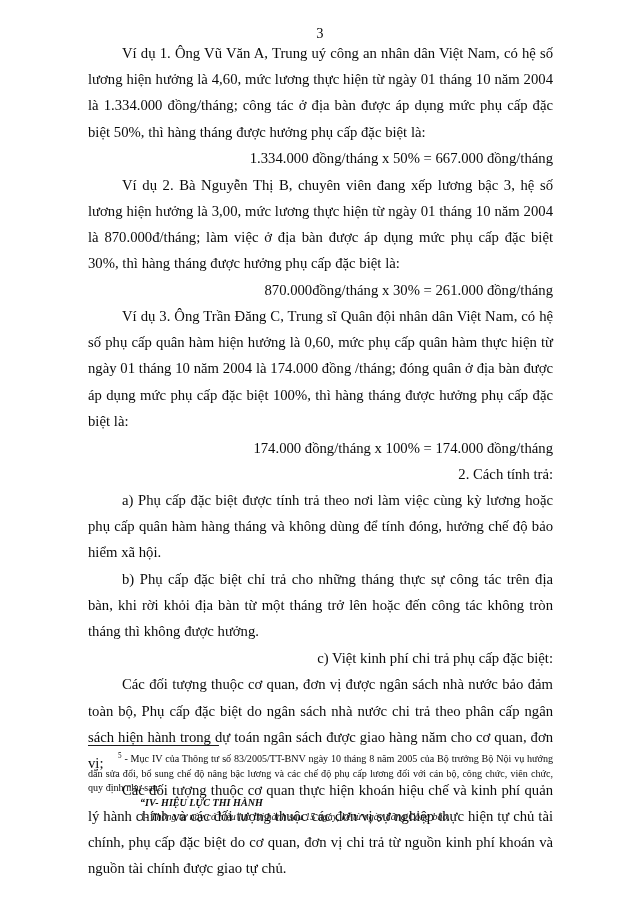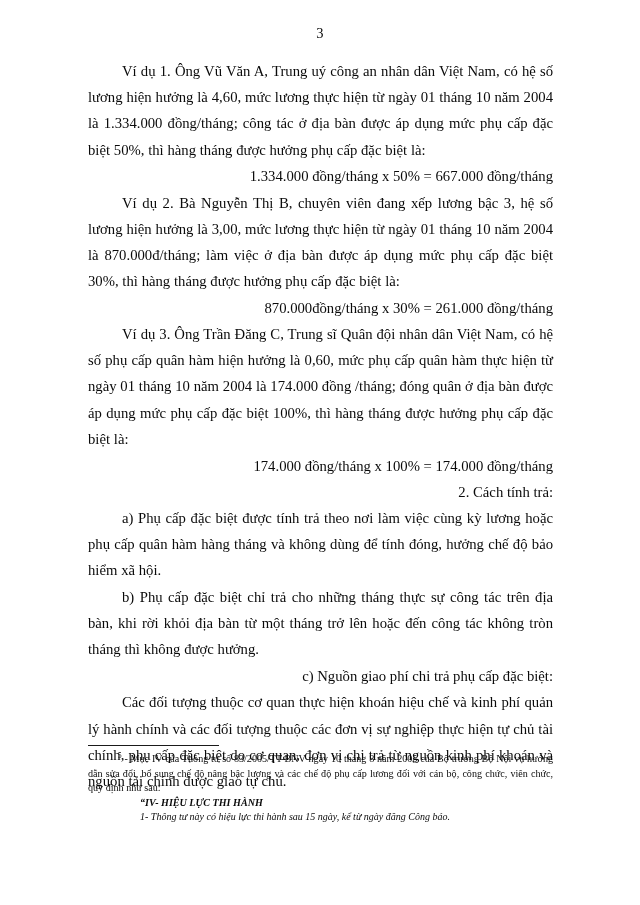--- a/index.html
+++ b/index.html
@@ -29,21 +29,21 @@
     left: 0;
     width: 640px;
     text-align: center;
     font-size: 14.5px;
     line-height: 1;
     letter-spacing: 0.2px;
   }
   .content {
     position: absolute;
     left: 88px;
-    top: 58px;
+    top: 40px;
     width: 465px;
   }
   p.body {
     margin: 0 0 0.5px 0;
     font-size: 14.7px;
     line-height: 26.2px;
     text-align: justify;
     text-justify: inter-word;
     text-indent: 34px;
     word-spacing: 0.1px;
@@ -129,22 +129,23 @@
     <p class="body">Ví dụ 3. Ông Trần Đăng C, Trung sĩ Quân đội nhân dân Việt Nam, có hệ số phụ cấp quân hàm hiện hưởng là 0,60, mức phụ cấp quân hàm thực hiện từ ngày 01 tháng 10 năm 2004 là 174.000 đồng /tháng; đóng quân ở địa bàn được áp dụng mức phụ cấp đặc biệt 100%, thì hàng tháng được hưởng phụ cấp đặc biệt là:</p>
 
     <p class="formula">174.000 đồng/tháng x 100% = 174.000 đồng/tháng</p>
 
     <p class="formula">2. Cách tính trả:</p>
 
     <p class="body">a) Phụ cấp đặc biệt được tính trả theo nơi làm việc cùng kỳ lương hoặc phụ cấp quân hàm hàng tháng và không dùng để tính đóng, hưởng chế độ bảo hiểm xã hội.</p>
 
     <p class="body">b) Phụ cấp đặc biệt chỉ trả cho những tháng thực sự công tác trên địa bàn, khi rời khỏi địa bàn từ một tháng trở lên hoặc đến công tác không tròn tháng thì không được hưởng.</p>
 
-    <p class="formula">c) Nguồn giao phí chi trả phụ cấp đặc biệt:</p>
+    <p class="formula">c) Việt kinh phí chi trả phụ cấp đặc biệt:</p>
 
+    <p class="body">Các đối tượng thuộc cơ quan, đơn vị được ngân sách nhà nước bảo đảm toàn bộ, Phụ cấp đặc biệt do ngân sách nhà nước chi trả theo phân cấp ngân sách hiện hành trong dự toán ngân sách được giao hàng năm cho cơ quan, đơn vị;</p>
 
     <p class="body">Các đối tượng thuộc cơ quan thực hiện khoán hiệu chế và kinh phí quản lý hành chính và các đối tượng thuộc các đơn vị sự nghiệp thực hiện tự chủ tài chính, phụ cấp đặc biệt do cơ quan, đơn vị chi trả từ nguồn kinh phí khoán và nguồn tài chính được giao tự chủ.</p>
 
     <h2 class="section-heading">
       
     </h2>
 
   </div>
 
   <div class="footnote-area">

